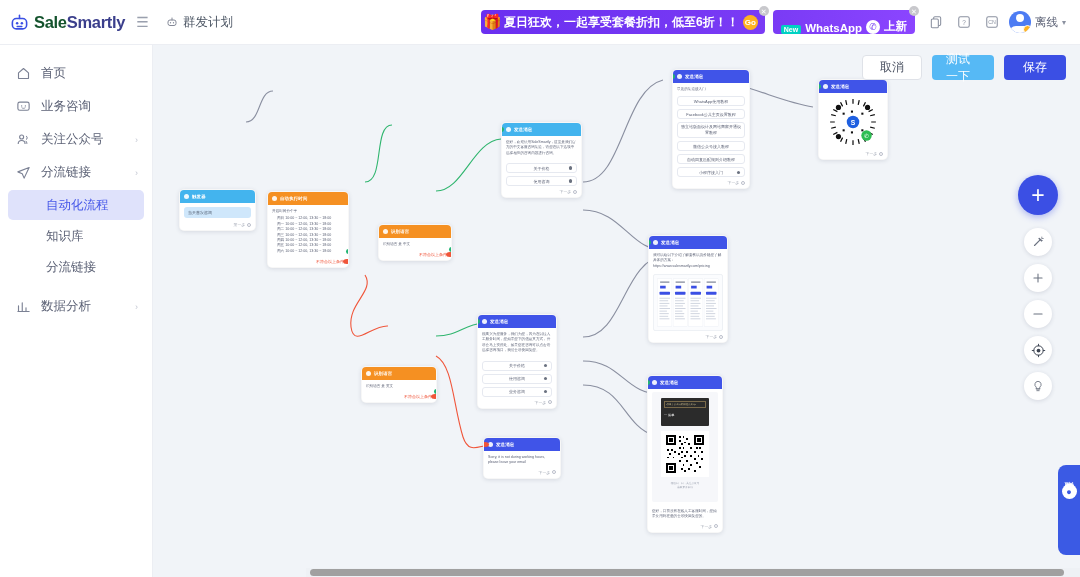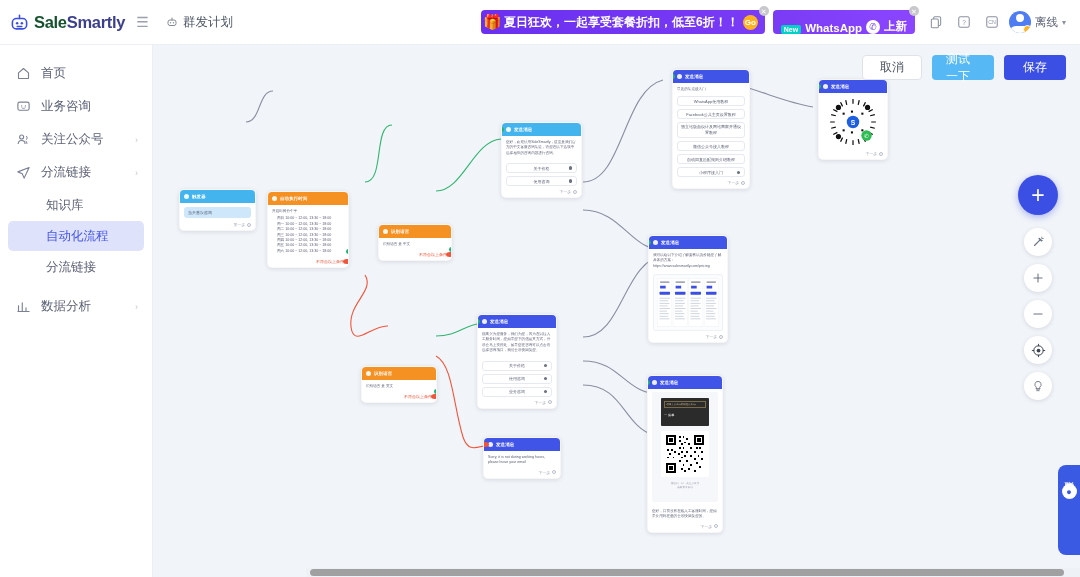--- a/index.html
+++ b/index.html
@@ -242,25 +242,25 @@
       <div class="snav">
         <span class="ic">
             <svg width="15" height="15" viewBox="0 0 24 24">
               <path d="M21 4L3 11l7 3 3 7z" fill="none" stroke="#7b8194" stroke-width="1.8" stroke-linejoin="round"></path>
             </svg>
           </span>
         <span class="lbl">分流链接</span>
         <span class="arw">›</span>
       </div>
 
+      <div class="ssub active">
+        <span>自动化流程</span>
+      </div>
       <div class="ssub">
         <span>知识库</span>
-      </div>
-      <div class="ssub active">
-        <span>自动化流程</span>
       </div>
       <div class="ssub">
         <span>分流链接</span>
       </div>
 
       <div class="snav" style="margin-top:8px">
         <span class="ic">
             <svg width="15" height="15" viewBox="0 0 24 24">
               <path d="M4 20V11M10 20V6M16 20v-6M21 20H3" fill="none" stroke="#7b8194" stroke-width="1.8" stroke-linecap="round"></path>
             </svg>

